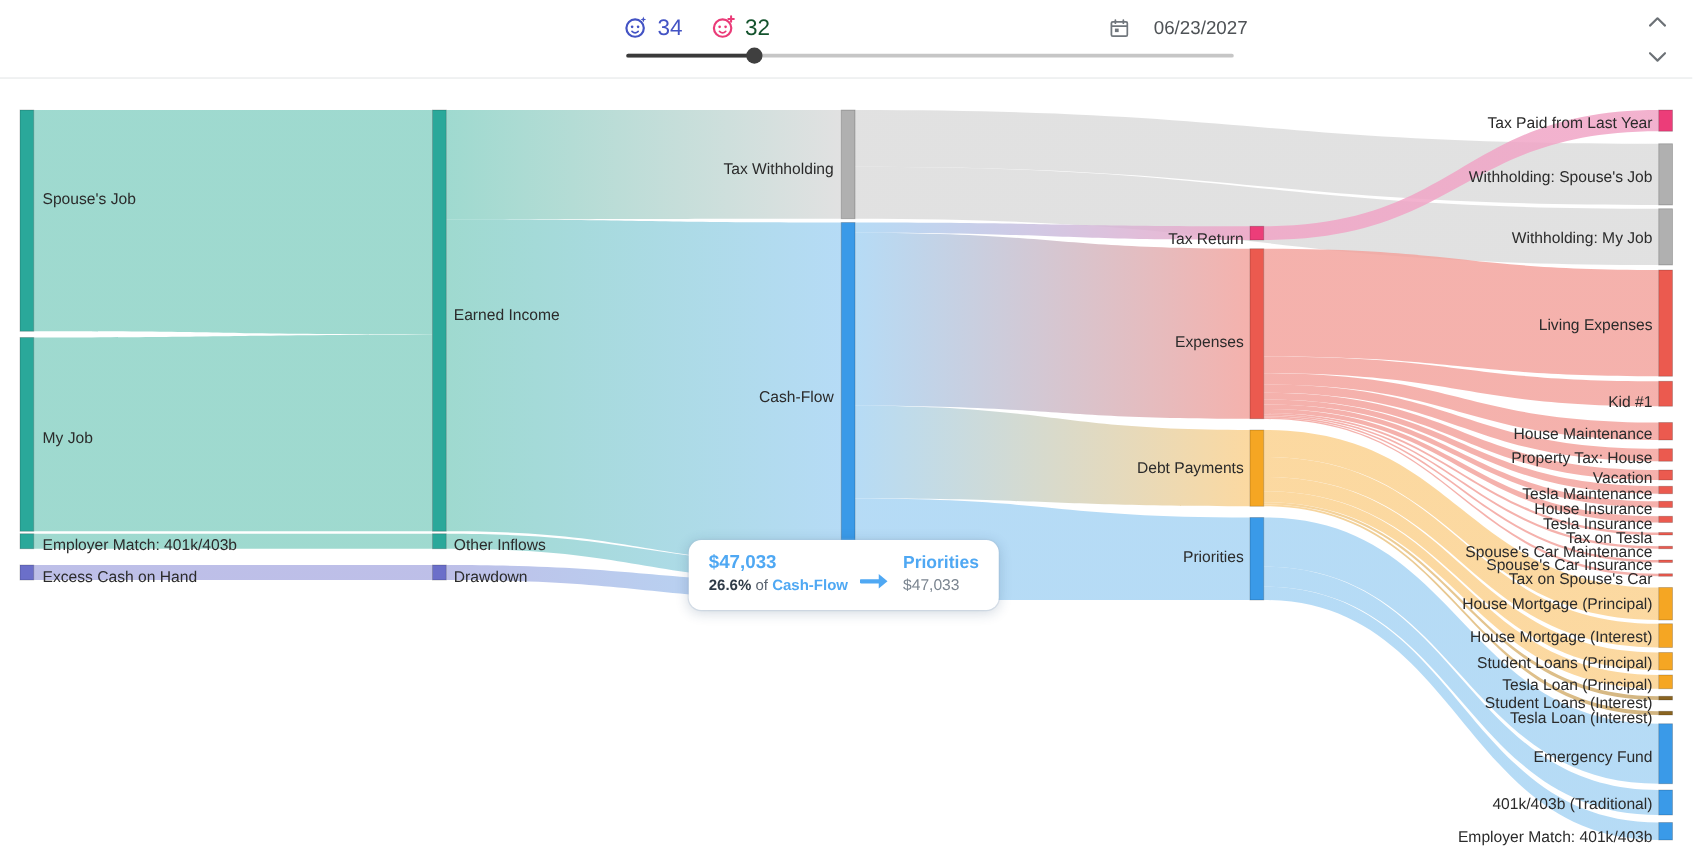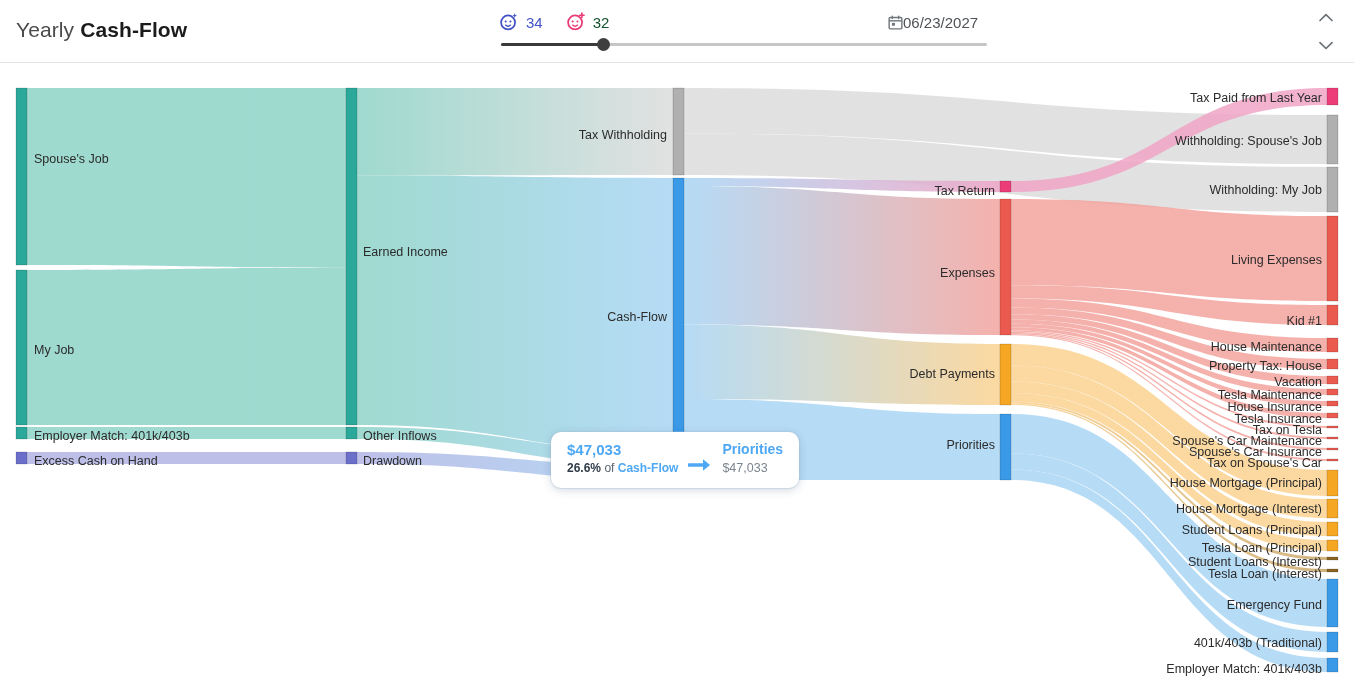--- a/index.html
+++ b/index.html
@@ -24,21 +24,21 @@
     font-size:21px;color:#3b3b3b;letter-spacing:.1px;white-space:nowrap;
   }
   .title .t-light{font-weight:400;color:#4a4a4a;}
   .title .t-bold{font-weight:700;color:#1b1b1b;}
 
   .ages{
     position:absolute;left:498px;top:9px;height:26px;
     display:flex;align-items:center;gap:22px;
   }
   .age-chip{display:flex;align-items:center;gap:6px;}
-  .age-chip .num{font-size:15px;font-weight:400;}
+  .age-chip .num{font-size:18px;font-weight:400;}
   .age-chip.blue .num{color:#4353c4;}
   .age-chip.pink .num{color:#14532d;}
   .face-icon{display:block;width:22px;height:22px;}
 
   .sliderwrap{
     position:absolute;left:501px;top:38px;width:486px;height:14px;
   }
   .slider-track{
     position:absolute;left:0;top:5px;width:486px;height:3px;
     background:#c6c6c6;border-radius:2px;
@@ -47,21 +47,21 @@
     position:absolute;left:0;top:5px;width:104px;height:3px;
     background:#3a3a3a;border-radius:2px;
   }
   .slider-thumb{
     position:absolute;left:98px;top:0px;width:13px;height:13px;border-radius:50%;
     background:#3f3f3f;
   }
 
   .datebox{
     position:absolute;left:888px;top:11px;height:22px;
-    display:flex;align-items:center;gap:0;
+    display:flex;align-items:center;gap:20px;
   }
   .cal-icon{display:block;width:15px;height:15px;}
   .datetext{font-size:15px;color:#4e5256;}
 
   .chevrons{
     position:absolute;right:14px;top:6px;width:28px;height:52px;
   }
   .chev{
     position:absolute;left:0;width:28px;height:22px;
     display:flex;align-items:center;justify-content:center;cursor:pointer;
@@ -107,24 +107,20 @@
     display:flex;align-items:center;justify-content:center;
   }
 </style>
 </head>
 <body>
 
 <div id="app">
 
   <div class="header">
 
-    <div class="title">
-      <span class="t-light">Yearly</span>
-      <span class="t-bold">Cash-Flow</span>
-    </div>
 
     <div class="ages">
       <div class="age-chip blue">
         <span>
           <svg class="face-icon" viewBox="0 0 24 24" fill="none">
             <circle cx="11" cy="12.5" r="7.6" stroke="#4353c4" stroke-width="1.9"></circle>
             <circle cx="8.4" cy="11.4" r="1.15" fill="#4353c4"></circle>
             <circle cx="13.6" cy="11.4" r="1.15" fill="#4353c4"></circle>
             <path d="M8.3 15.4c1.6 1.5 3.8 1.5 5.4 0" stroke="#4353c4" stroke-width="1.5" stroke-linecap="round"></path>
             <path d="M18.2 2.4l.7 1.9 1.9.7-1.9.7-.7 1.9-.7-1.9-1.9-.7 1.9-.7z" fill="#4353c4"></path>

